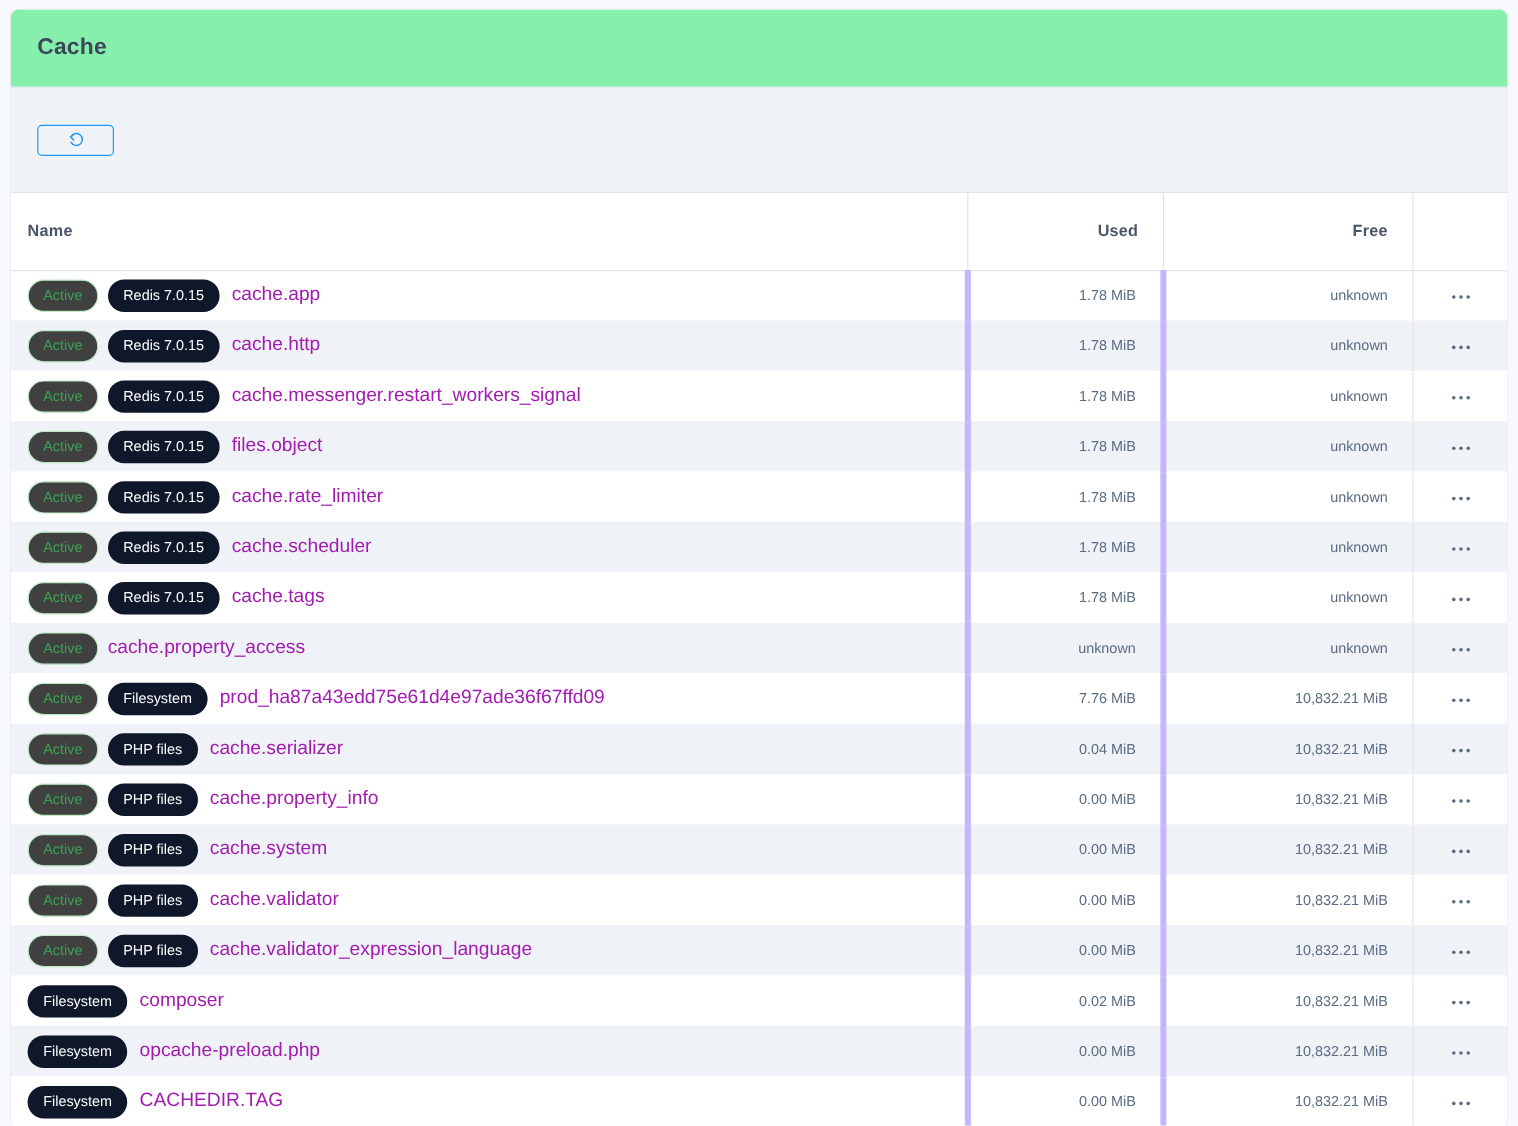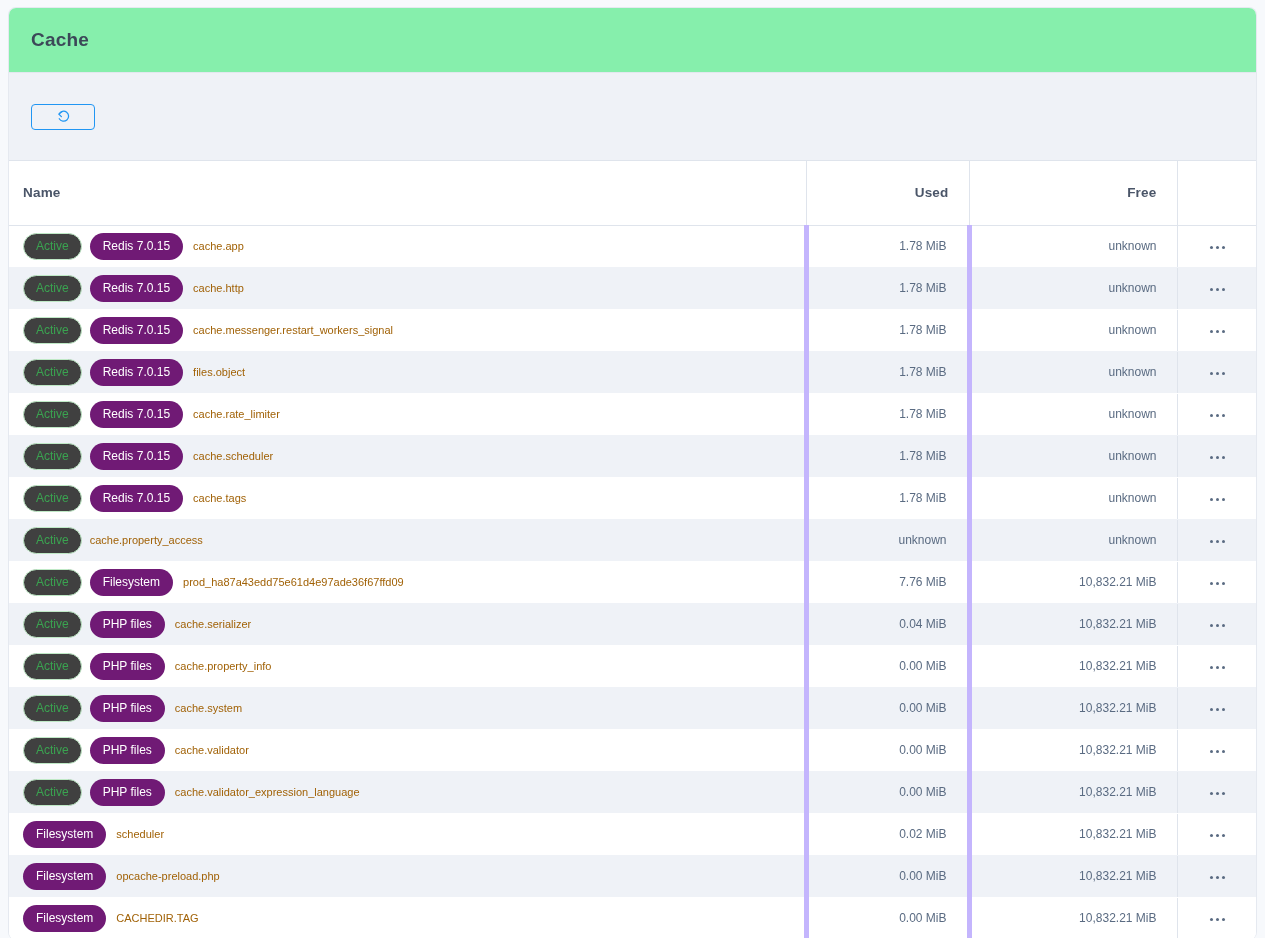--- a/index.html
+++ b/index.html
@@ -140,29 +140,29 @@
   }
   .badge-active {
     padding: 6px 12px 7px;
     background: #404040;
     border: 1px solid #bfe9c6;
     color: #3aa350;
     margin-right: 8px;
   }
   .badge-type {
     padding: 7px 13px 8px;
-    background: #701a75;
+    background: #0f172a;
     color: #ffffff;
     margin-right: 10px;
   }
   .name-text {
     display: inline-block;
     vertical-align: middle;
-    color: #a16207;
-    font-size: 11px;
+    color: #a21caf;
+    font-size: 16px;
   }
 
   
   .dots {
     display: inline-flex;
     gap: 3px;
     align-items: center;
     justify-content: center;
     cursor: pointer;
     padding: 6px 4px;
@@ -346,21 +346,21 @@
             <td class="td-name"><span class="badge badge-active">Active</span><span class="badge badge-type">PHP files</span><span class="name-text">cache.validator_expression_language</span></td>
             <td class="td-used">0.00 MiB</td>
             <td class="td-free">10,832.21 MiB</td>
             <td class="td-act"><span class="dots">
                 <span></span>
                 <span></span>
                 <span></span>
               </span></td>
           </tr>
           <tr>
-            <td class="td-name"><span class="badge badge-type">Filesystem</span><span class="name-text">scheduler</span></td>
+            <td class="td-name"><span class="badge badge-type">Filesystem</span><span class="name-text">composer</span></td>
             <td class="td-used">0.02 MiB</td>
             <td class="td-free">10,832.21 MiB</td>
             <td class="td-act"><span class="dots">
                 <span></span>
                 <span></span>
                 <span></span>
               </span></td>
           </tr>
           <tr>
             <td class="td-name"><span class="badge badge-type">Filesystem</span><span class="name-text">opcache-preload.php</span></td>

